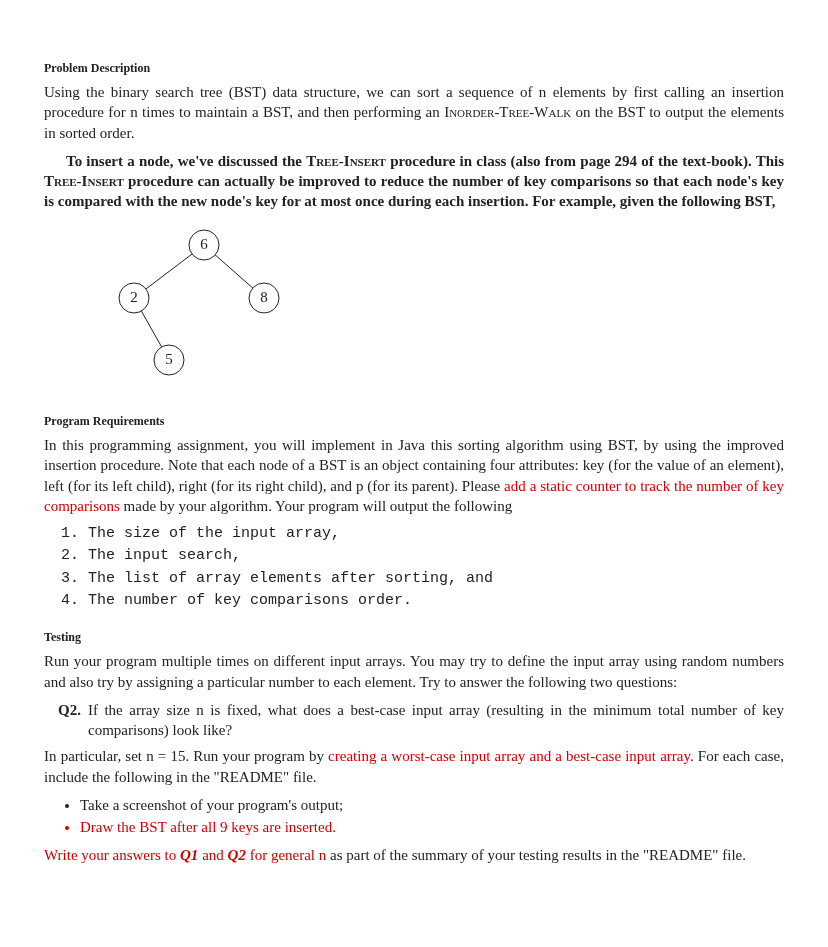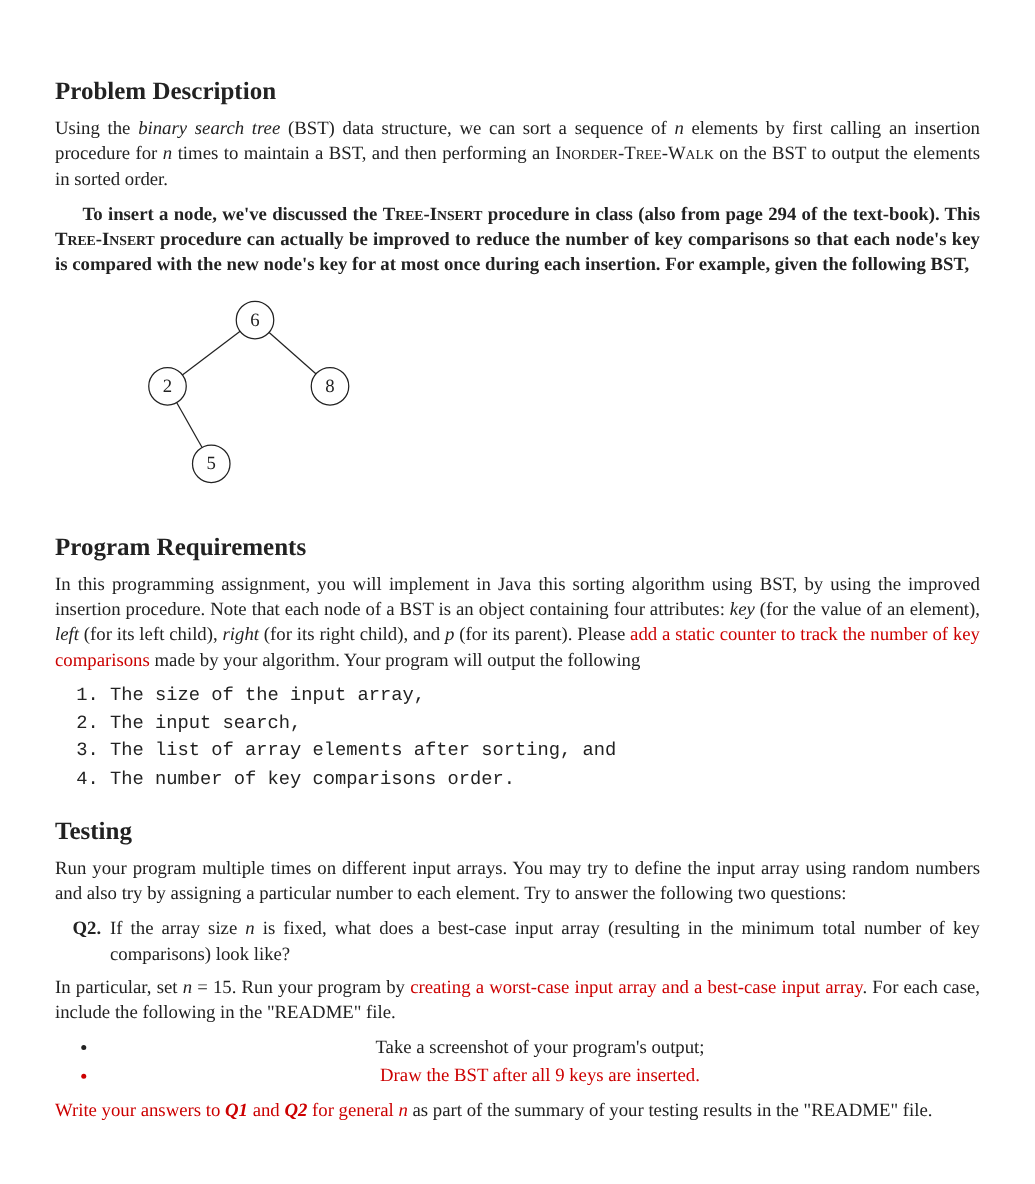--- a/index.html
+++ b/index.html
@@ -7,51 +7,50 @@
     font-size: 15px;
     line-height: 1.35;
     color: #222;
     background: #fff;
     margin: 0;
     padding: 42px 44px 60px 44px;
     width: 828px;
     box-sizing: border-box;
   }
   h2.section {
-    font-size: 20px;
+    font-size: 12px;
     font-weight: bold;
     margin: 18px 0 6px 0;
   }
   p {
     margin: 4px 0 8px 0;
     text-align: justify;
   }
   .indent-first {
     text-indent: 22px;
     font-weight: bold;
   }
-  .italic { font-style: italic; }
+  .italic { }
   .smallcaps { font-variant: small-caps; }
   .red { color: #cc0000; }
   ol.numlist {
     margin: 4px 0 8px 28px;
     padding: 0;
   }
   ol.numlist li {
     margin: 2px 16px;
     font-family: Liberation Mono, monospace;
   }
   ul.bullets {
     list-style: disc;
     margin: 4px 0 8px 36px;
     padding: 0;
   }
   ul.bullets li {
     margin: 2px 0;
-    text-align: center;
   }
   .qlist {
     margin: 0 0 0 14px;
     padding: 0;
   }
   .qlist .qitem {
     margin: 6px 0;
     text-align: justify;
   }
   .qlabel {

